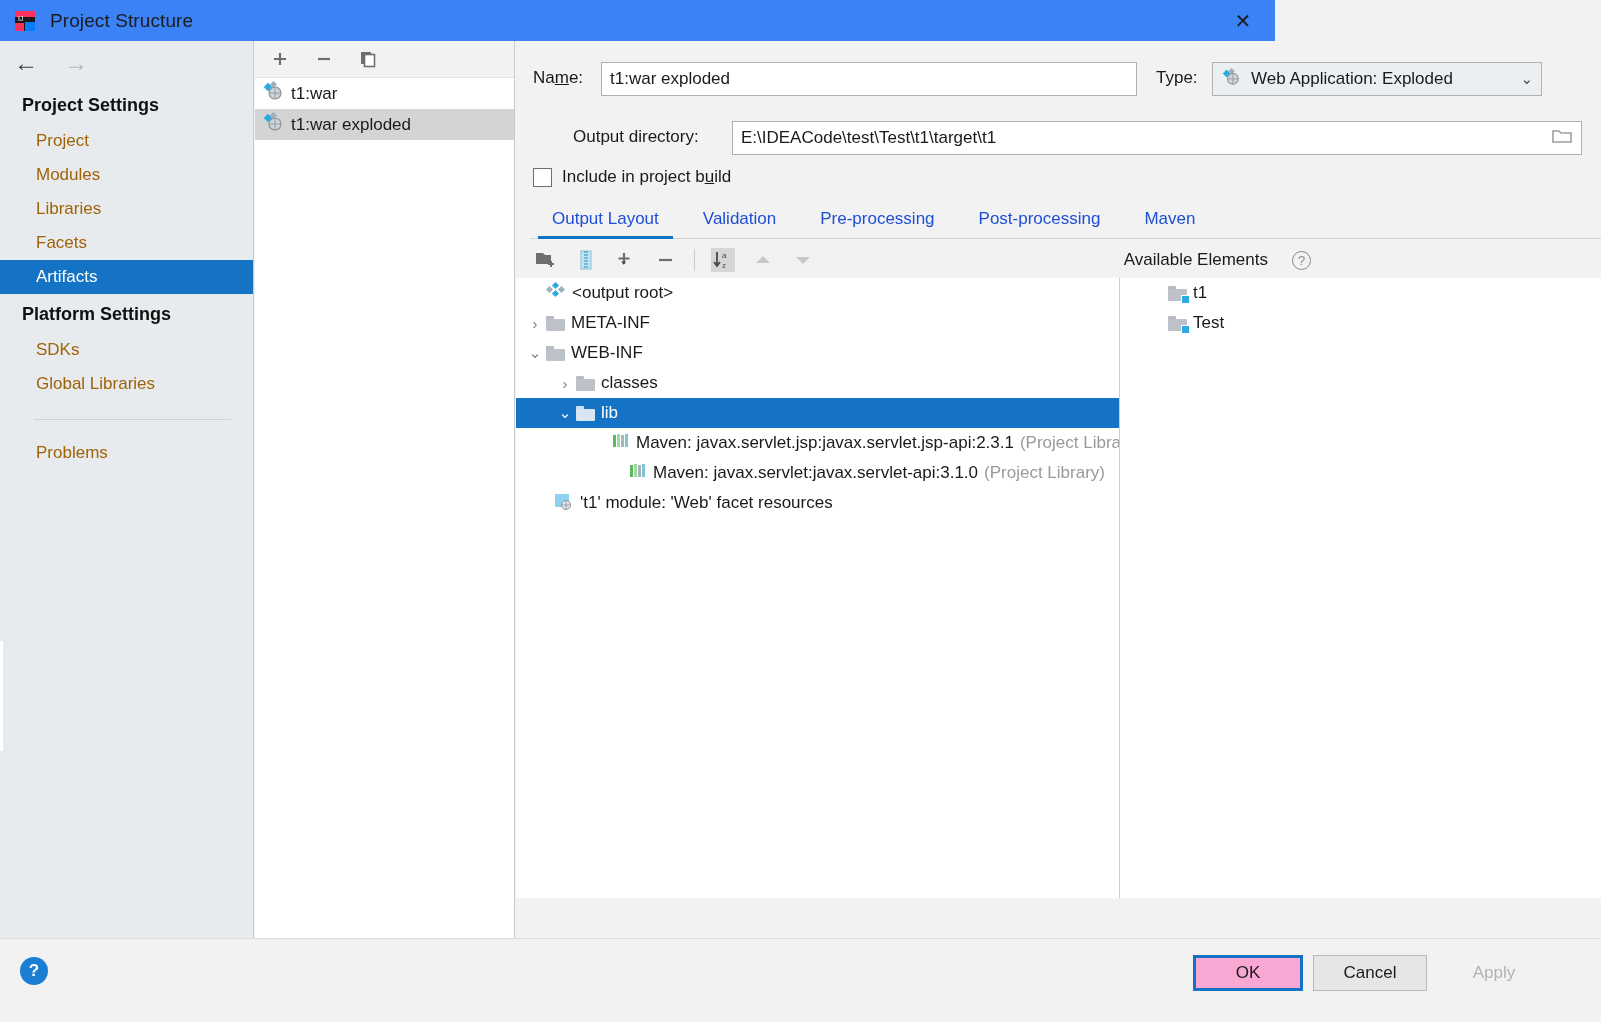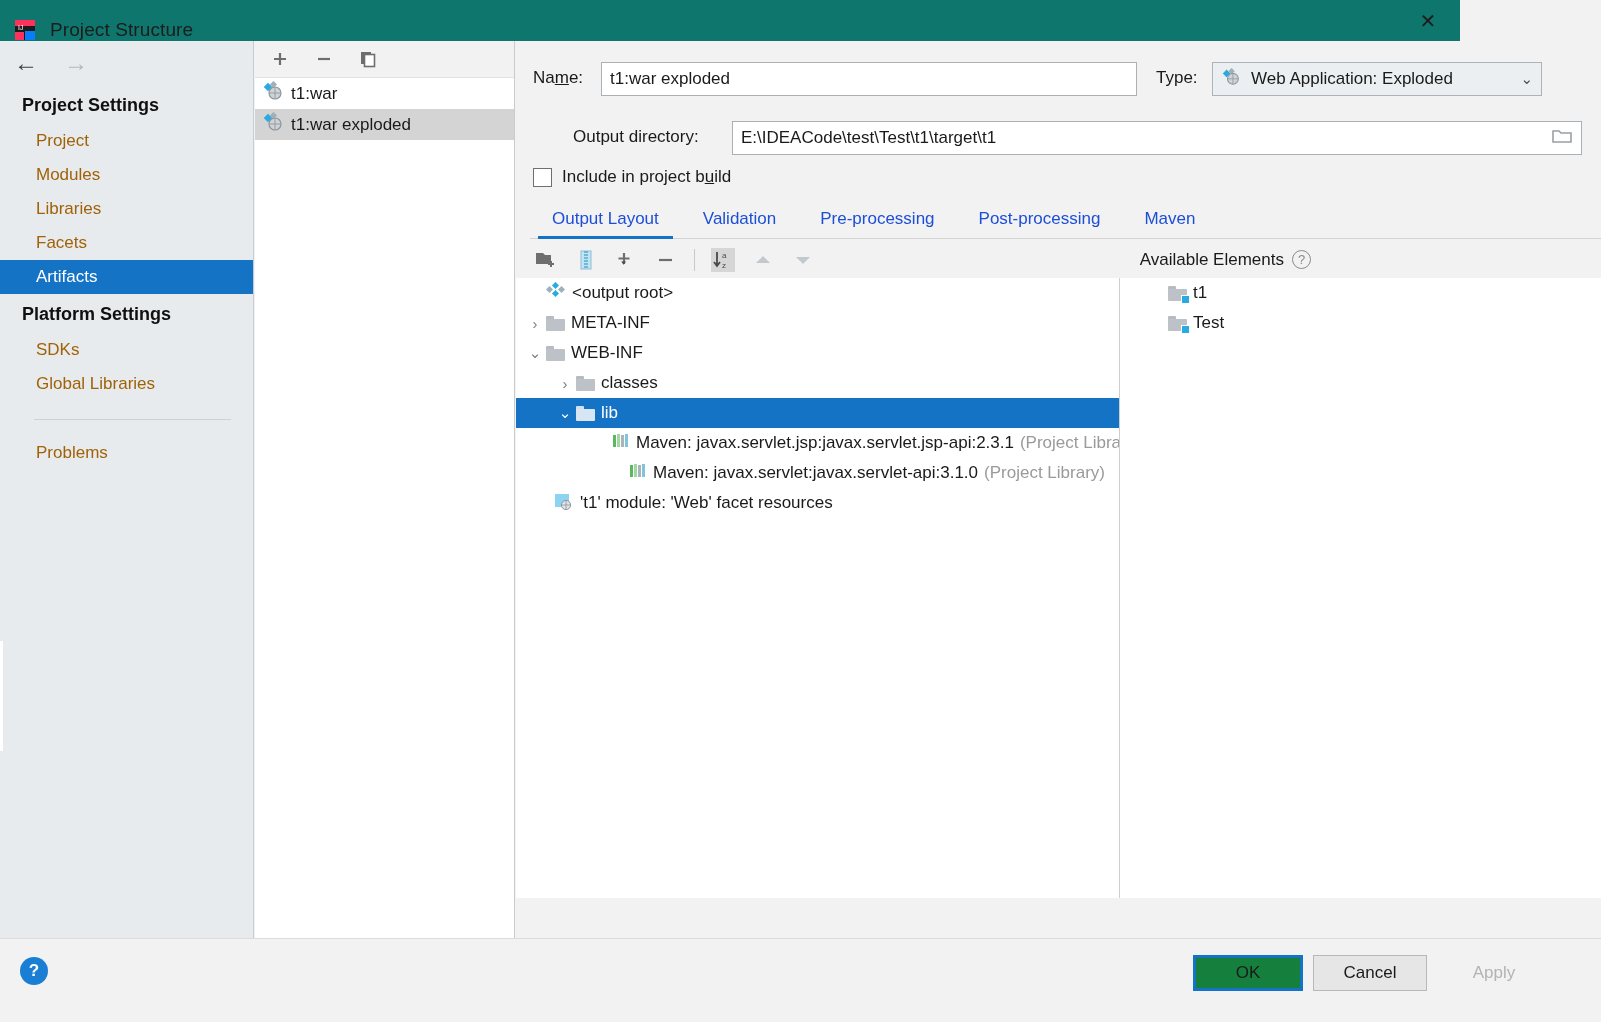--- a/index.html
+++ b/index.html
@@ -13,23 +13,23 @@
     -webkit-font-smoothing: antialiased;
   }
   .app {
     position: relative;
     width: 1601px; height: 1022px;
     background: #f2f2f2;
   }
 
   
   .titlebar {
-    position: absolute; left: 0; top: 0; width: 1460px; height: 41px;
-    background: #0f766e;
-    display: flex; align-items: flex-end;
+    position: absolute; left: 0; top: 0; width: 1275px; height: 41px;
+    background: #3b82f6;
+    display: flex; align-items: center;
   }
   .titlebar .app-icon {
     margin-left: 14px; width: 22px; height: 22px;
     position: relative; flex: none;
   }
   .titlebar .title-text {
     margin-left: 14px; font-size: 19px; color: #1c1c1c; letter-spacing: .1px;
   }
   .close-btn {
     position: absolute; right: 0; top: 0; width: 64px; height: 41px;
@@ -124,21 +124,21 @@
   }
 
   .layout-toolbar {
     height: 38px; display: flex; align-items: center; gap: 16px; padding-left: 18px;
   }
   .lt-ico { width: 24px; height: 24px; display: flex; align-items: center; justify-content: center; color: #6e6e6e; }
   .lt-ico.pressed { background: #d6d6d6; }
   .vsep { width: 1px; height: 22px; background: #c9c9c9; }
 
   .avail-head {
-    margin-left: auto; display: flex; align-items: flex-start; gap: 8px;
+    margin-left: auto; display: flex; align-items: flex-end; gap: 24px;
     font-size: 17px; color: #1a1a1a; padding-right: 290px;
   }
   .qmark {
     width: 19px; height: 19px; border: 1.5px solid #8a8a8a; border-radius: 50%;
     color: #8a8a8a; font-size: 13px; display: flex; align-items: center; justify-content: center;
   }
 
   
   .panes {
     position: absolute; left: 0; top: 237px; width: 1085px; height: 620px;
@@ -199,21 +199,21 @@
     display: flex; align-items: center; justify-content: center;
   }
   .dlg-btn {
     position: absolute; top: 16px; height: 36px;
     font-size: 17px; color: #1a1a1a;
     display: flex; align-items: center; justify-content: center;
     background: #e6e6e6; border: 1px solid #b8b8b8;
   }
   .dlg-btn.primary {
     left: 1193px; width: 110px;
-    border: 3px solid #1473c4; background: #15803d;
+    border: 3px solid #1473c4; background: #f9a8d4;
   }
   .dlg-btn.cancel { left: 1313px; width: 114px; }
   .dlg-btn.apply {
     left: 1437px; width: 114px; border-color: transparent;
     background: #f2f2f2; color: #b3b3b3;
   }
   
   .edge-strip {
     position: absolute; left: 0; top: 600px; width: 3px; height: 110px; background: #ffffff;
   }

